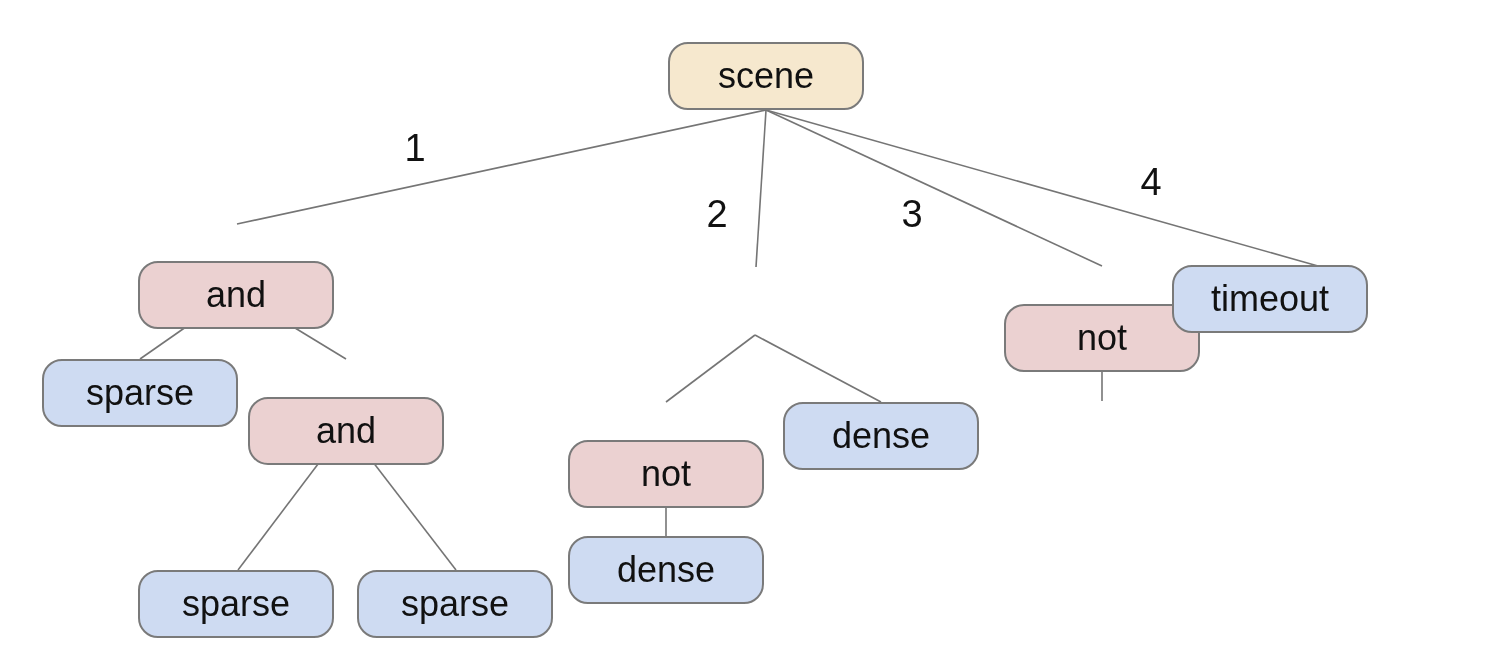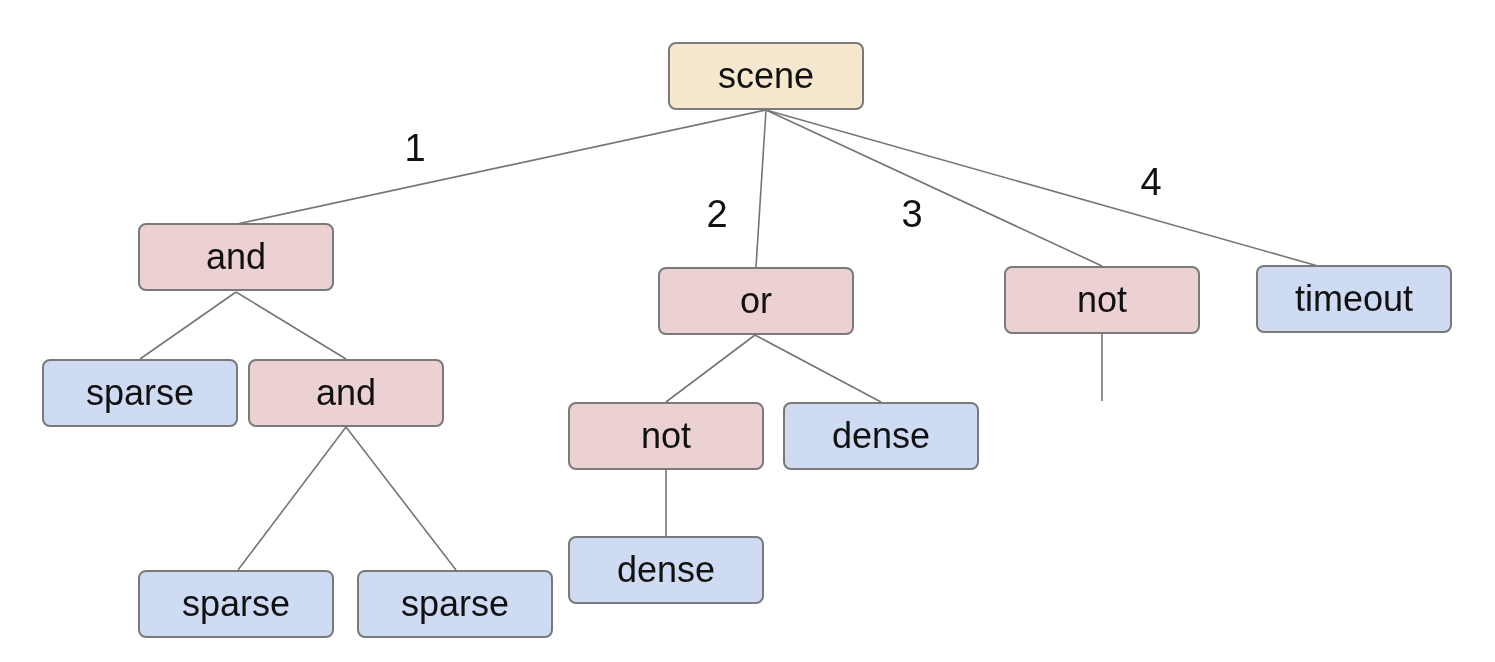--- a/index.html
+++ b/index.html
@@ -14,26 +14,26 @@
   *{margin:0;padding:0;box-sizing:border-box;}
   html,body{width:1495px;height:662px;background:var(--background);overflow:hidden;}
   .canvas{
     position:relative;width:1495px;height:662px;background:var(--background);
     font-family:"Liberation Sans", sans-serif;color:var(--text);
   }
   svg.edges{position:absolute;left:0;top:0;width:1495px;height:662px;}
   svg.edges line{stroke:var(--edge-line);stroke-width:1.6;}
   .node{
     position:absolute;width:196px;height:68px;
-    border:2px solid var(--node-border);border-radius:8px;
+    border:2px solid var(--node-border);border-radius:20px;
     display:flex;align-items:center;justify-content:center;
     font-size:36px;line-height:1;color:var(--text);
   }
   .node.root{background:var(--root-fill);}
-  .node.operator{background:var(--operator-fill);}
+  .node.operator{background:var(--operator-fill);margin-top:38px;}
   .node.leaf{background:var(--leaf-fill);}
   .edge-label{
     position:absolute;transform:translate(-50%,-50%);
     font-size:38px;color:var(--text);background:transparent;
   }
 </style>
 </head>
 <body>
 
 <div class="canvas">
@@ -50,25 +50,24 @@
     <line x1="755" y1="335" x2="666" y2="402"></line>
     <line x1="755" y1="335" x2="881" y2="402"></line>
     <line x1="666" y1="470" x2="666" y2="536"></line>
     <line x1="1102" y1="334" x2="1102" y2="401"></line>
   </svg>
 
   <div class="node root" style="left:668px;top:42px">scene</div>
 
   <div class="node operator" style="left:138px;top:223px">and</div>
 
-  <div class="node operator" style="left:658px;top:267px">or</div>
 
   <div class="node operator" style="left:1004px;top:266px">not</div>
 
-  <div class="node leaf" style="left:1256px;top:265px">timeout</div>
+  <div class="node leaf" style="left:1172px;top:265px">timeout</div>
 
   <div class="node leaf" style="left:42px;top:359px">sparse</div>
 
   <div class="node operator" style="left:248px;top:359px">and</div>
 
   <div class="node operator" style="left:568px;top:402px">not</div>
 
   <div class="node leaf" style="left:783px;top:402px">dense</div>
 
 

